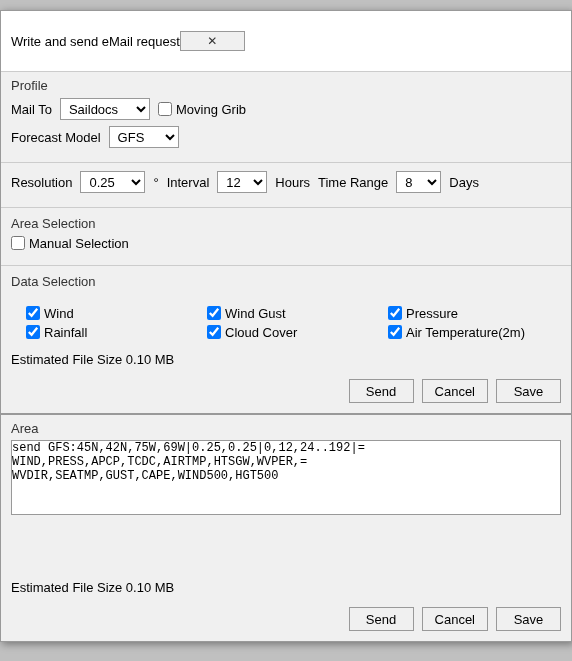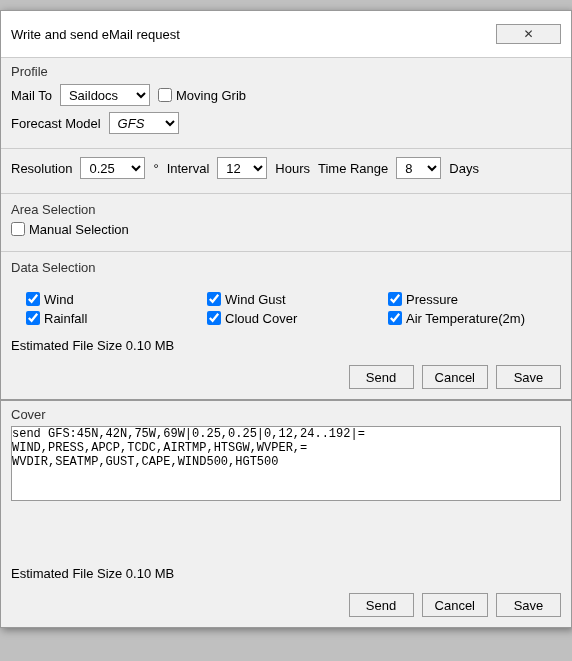--- a/index.html
+++ b/index.html
@@ -15,23 +15,22 @@
     .dialog {
       width: 572px;
       background: #f0f0f0;
       border: 1px solid #999;
       box-shadow: 2px 2px 8px rgba(0,0,0,0.4);
       margin-top: 10px;
     }
     .title-bar {
       background: #fff;
       border-bottom: 1px solid #ccc;
-      padding: 13px 10px;
-      display: flex;
-      justify-content: space-between;
+      padding: 20px 10px;
+      display: flex;
       align-items: center;
       cursor: default;
     }
     .title-bar-text {
       font-size: 13px;
       color: #000;
     }
     .close-btn {
       width: 20px;
       height: 20px;
@@ -66,21 +65,21 @@
     }
     select {
       border: 1px solid #999;
       background: #fff;
       padding: 2px 4px;
       font-size: 13px;
       height: 22px;
       cursor: pointer;
     }
     .select-saildocs { width: 90px; }
-    .select-gfs { width: 70px; font-style: italic; }
+    .select-gfs { width: 70px; }
     .select-resolution { width: 65px; }
     .select-interval { width: 50px; }
     .select-timerange { width: 45px; }
 
     input[type="checkbox"] {
       width: 14px;
       height: 14px;
       cursor: pointer;
       margin: 0;
     }
@@ -263,21 +262,21 @@
     <span>Estimated File Size 0.10 MB</span>
   </div>
 
   <div class="button-row">
     <button>Send</button>
     <button>Cancel</button>
     <button>Save</button>
   </div>
 
   <div class="mail-section">
-    <div class="mail-label">Cover</div>
+    <div class="mail-label">Area</div>
     <textarea class="mail-text-area" readonly="" style="">send GFS:45N,42N,75W,69W|0.25,0.25|0,12,24..192|=
 WIND,PRESS,APCP,TCDC,AIRTMP,HTSGW,WVPER,=
 WVDIR,SEATMP,GUST,CAPE,WIND500,HGT500</textarea>
   </div>
 
   <div style="height: 50px; background: #f0f0f0;"></div>
 
   <div class="file-size-row">
     <span>Estimated File Size 0.10 MB</span>
   </div>

